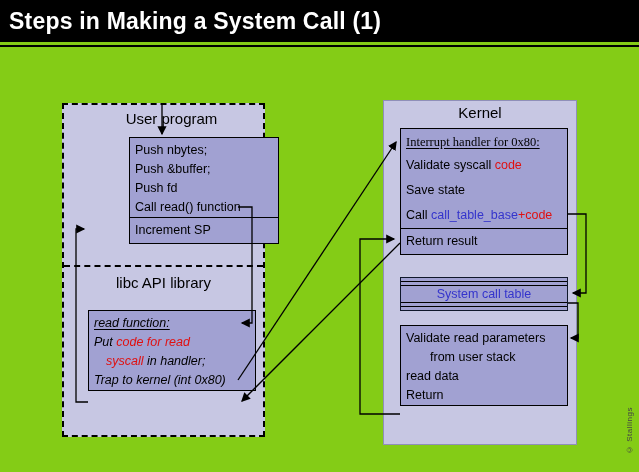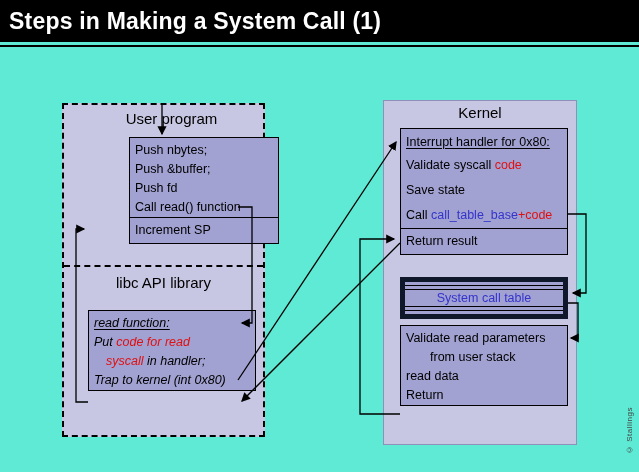--- a/index.html
+++ b/index.html
@@ -1,16 +1,16 @@
 <!DOCTYPE html>
 <html><head>
 <meta charset="utf-8">
 <style>
   html,body{margin:0;padding:0;background:#fff;}
-  .page{position:relative;width:639px;height:472px;background:#5eead4;
+  .page{position:relative;width:639px;height:472px;background:#84cc16;
         font-family:"Liberation Sans","DejaVu Sans",sans-serif;color:#000;overflow:hidden;}
 
   
   .titlebar{position:absolute;left:0;top:0;width:639px;height:42px;background:#000;
             display:flex;align-items:center;padding:0 9px;box-sizing:border-box;}
   .titlebar .t{color:#fff;font-size:23px;font-weight:bold;letter-spacing:.2px;white-space:nowrap;}
   .titlerule{position:absolute;left:0;top:45px;width:639px;height:2px;background:#000;}
 
   
   .panel{position:absolute;box-sizing:border-box;background:#c7c7e3;}
@@ -31,26 +31,26 @@
   .footer{border-top:1px solid #000;line-height:25px;padding:0 5px;white-space:nowrap;}
   .u{text-decoration:underline;text-underline-offset:2px;}
   .red{color:#e01010;}
   .blue{color:#3434cc;}
   .indent1{padding-left:17px;}
   .indent2{padding-left:22px;margin-left:7px;}
 
   .user-box{left:88px;top:137px;width:150px;margin-left:41px;}
   .libc-box{left:88px;top:310px;width:168px;font-style:italic;}
   .handler-box{left:400px;top:128px;width:168px;}
-  .handler-box .hd{line-height:21px;}
+  .handler-box .hd{line-height:21px;font-family:Liberation Serif, serif;}
   .read-box{left:400px;top:325px;width:168px;}
 
   
   .table-box{position:absolute;left:400px;top:277px;width:168px;background:#a1a1d2;
-             border:5px solid #0f172a;box-sizing:border-box;}
+             border:1px solid #0f172a;box-sizing:border-box;}
   .trow{height:3px;border-bottom:1px solid #000;}
   .trow.last{border-bottom:none;}
   .ttext{height:16px;line-height:16px;text-align:center;font-size:12.5px;border-bottom:1px solid #000;}
 
   
   .overlay{position:absolute;left:0;top:0;width:639px;height:472px;pointer-events:none;}
   .overlay polyline{fill:none;stroke:#000;stroke-width:1.3;}
 
   .credit{position:absolute;right:5px;bottom:18px;writing-mode:vertical-rl;
           transform:rotate(180deg);font-size:8px;color:#444;letter-spacing:.5px;}

